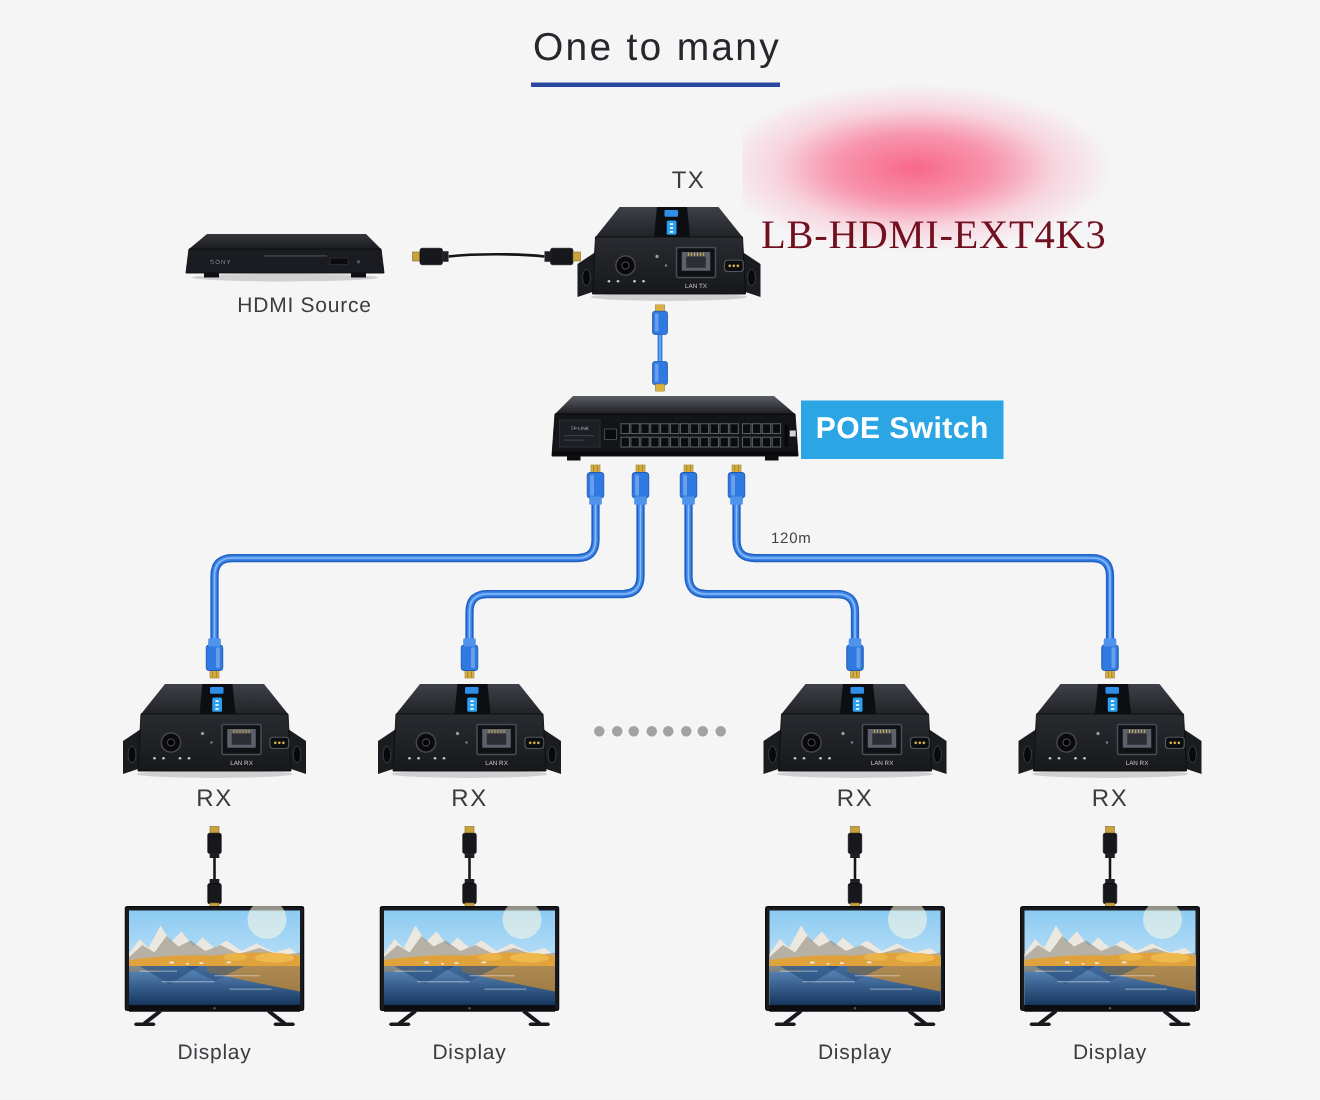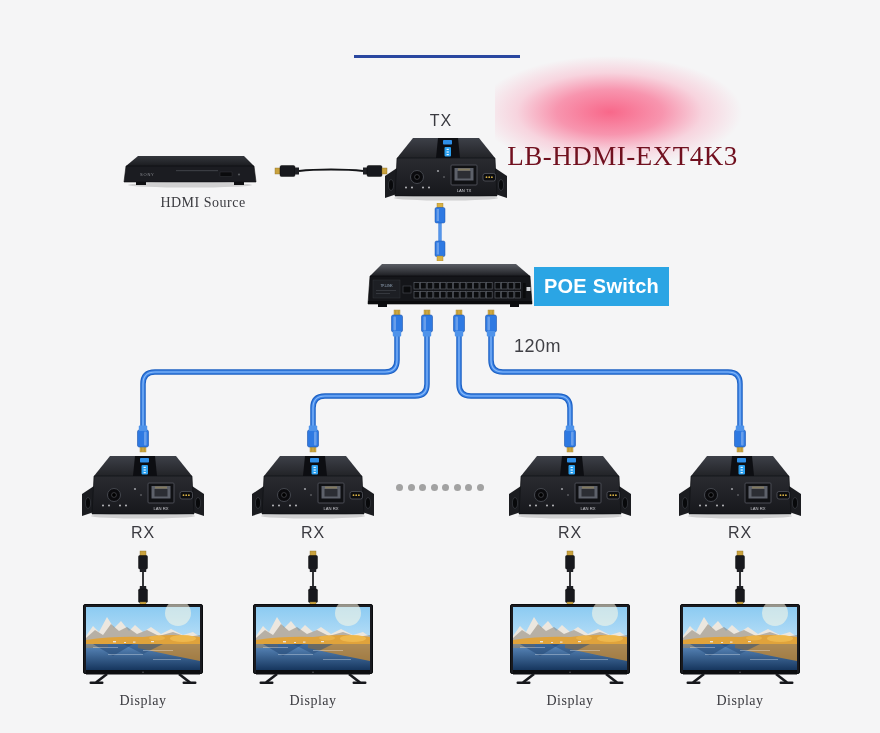--- a/index.html
+++ b/index.html
@@ -5,24 +5,24 @@
   html,body{margin:0;padding:0;}
   body{font-family:"Liberation Sans", sans-serif; background:#e9e9ea;}
   .canvas{position:relative;width:880px;height:733px;background:#f5f5f6;overflow:hidden;margin:0 auto;}
   .abs{position:absolute;}
   .page-title{left:354px;top:16px;width:168px;text-align:center;font-size:26px;color:#26262c;letter-spacing:1.5px;}
   .title-underline{left:354px;top:55px;width:166px;height:3px;background:#2a47a0;}
   .model-badge{left:495px;top:56px;width:255px;height:122px;display:flex;align-items:flex-end;justify-content:center;
     background:radial-gradient(ellipse 52% 46% at 45% 46%, rgba(248,96,132,0.95) 0%, rgba(248,132,162,0.85) 40%, rgba(249,185,203,0.55) 70%, rgba(249,214,225,0) 100%);}
   .model-badge span{font-family:"Liberation Serif", serif;font-size:27px;color:#71101f;letter-spacing:0.5px;transform:translateY(-6px);}
   .dev-label{font-size:16px;color:#3a3a40;letter-spacing:1px;text-align:center;}
-  .small-label{font-size:14px;color:#3b3b40;text-align:center;letter-spacing:0.5px;font-family:Liberation Serif, serif;}
+  .small-label{font-size:14px;color:#3b3b40;text-align:center;letter-spacing:0.5px;}
   .poe-badge{left:534px;top:267px;width:135px;height:39px;background:#2ba5e4;color:#ffffff;font-size:20px;font-weight:bold;
     display:flex;align-items:center;justify-content:center;letter-spacing:0.3px;}
-  .distance{left:514px;top:336px;font-size:18px;color:#3f3f44;letter-spacing:0.5px;}
+  .distance{left:514px;top:354px;font-size:10px;color:#3f3f44;letter-spacing:0.5px;}
   .dots{left:396px;top:484px;display:flex;gap:4.5px;}
   .dot{width:7px;height:7px;border-radius:50%;background:#a2a2a2;display:inline-block;}
   svg{display:block;}
 </style>
 </head>
 <body>
 
 <div class="canvas">
 
   <svg width="0" height="0" style="position:absolute" aria-hidden="true">
@@ -139,20 +139,21 @@
         <rect x="3" y="66" width="114" height="4.5" fill="#0c0d10"></rect>
         <circle cx="60" cy="68.2" r="0.8" fill="#55575c"></circle>
         <path d="M24,70 L13,78.5" stroke="#17181c" stroke-width="2.6" fill="none"></path>
         <rect x="6.5" y="77.6" width="14" height="2.4" rx="1.2" fill="#17181c"></rect>
         <path d="M96,70 L107,78.5" stroke="#17181c" stroke-width="2.6" fill="none"></path>
         <rect x="99.5" y="77.6" width="14" height="2.4" rx="1.2" fill="#17181c"></rect>
       </g>
     </defs>
   </svg>
 
+  <div class="abs page-title">One to many</div>
   <div class="abs title-underline"></div>
 
   <div class="abs model-badge">
     <span>LB-HDMI-EXT4K3</span>
   </div>
 
   <svg class="abs" style="left:116px;top:148px" width="152" height="48" viewBox="0 0 152 48">
     <ellipse cx="74" cy="37" rx="62" ry="2.6" fill="rgba(0,0,0,0.15)"></ellipse>
     <polygon points="22,8 128,8 138,18 10,18" fill="url(#gPlTop)"></polygon>
     <polygon points="10,18 138,18 140,34 8,34" fill="#1b1c21" stroke="#0b0c0e" stroke-width="0.6"></polygon>
@@ -168,21 +169,21 @@
   <svg class="abs" style="left:274px;top:158px" width="114" height="26" viewBox="0 0 114 26">
     <rect x="1" y="10" width="5" height="6" fill="#c9a23e" stroke="#8a6d24" stroke-width="0.4"></rect>
     <rect x="6" y="7.5" width="15" height="11" rx="1.5" fill="#17181d" stroke="#000000" stroke-width="0.4"></rect>
     <rect x="21" y="9.5" width="4" height="7" fill="#1e1f24"></rect>
     <path d="M25,13 C42,11 72,11 89,13" stroke="#141518" stroke-width="1.8" fill="none"></path>
     <rect x="89" y="9.5" width="4" height="7" fill="#1e1f24"></rect>
     <rect x="93" y="7.5" width="15" height="11" rx="1.5" fill="#17181d" stroke="#000000" stroke-width="0.4"></rect>
     <rect x="108" y="10" width="5" height="6" fill="#c9a23e" stroke="#8a6d24" stroke-width="0.4"></rect>
   </svg>
 
-  <div class="abs dev-label" style="left:411px;top:112px;width:60px">TX</div>
+  <div class="abs dev-label" style="left:429px;top:112px;width:60px">TX</div>
   <svg class="abs" style="left:383px;top:134px" width="126" height="72" viewBox="0 0 126 72">
     <use href="#extender"></use>
     <text x="81" y="57.8" font-size="4.2" text-anchor="middle" fill="#c9c9ce" font-family="Liberation Sans, sans-serif">LAN TX</text>
   </svg>
 
   <svg class="abs" style="left:431px;top:203px" width="18" height="58" viewBox="0 0 18 58">
     <path d="M9,20 C9,28 9,31 9,38" stroke="#2e79e2" stroke-width="3.2" fill="none"></path>
     <path d="M9,20 C9,28 9,31 9,38" stroke="#6fa9f0" stroke-width="1.2" fill="none"></path>
     <rect x="6" y="0" width="6" height="5" fill="#d9b245" stroke="#9c7a28" stroke-width="0.4"></rect>
     <rect x="4" y="4.5" width="10" height="15.5" rx="1.6" fill="#2e79e2" stroke="#1c55ae" stroke-width="0.5"></rect>

